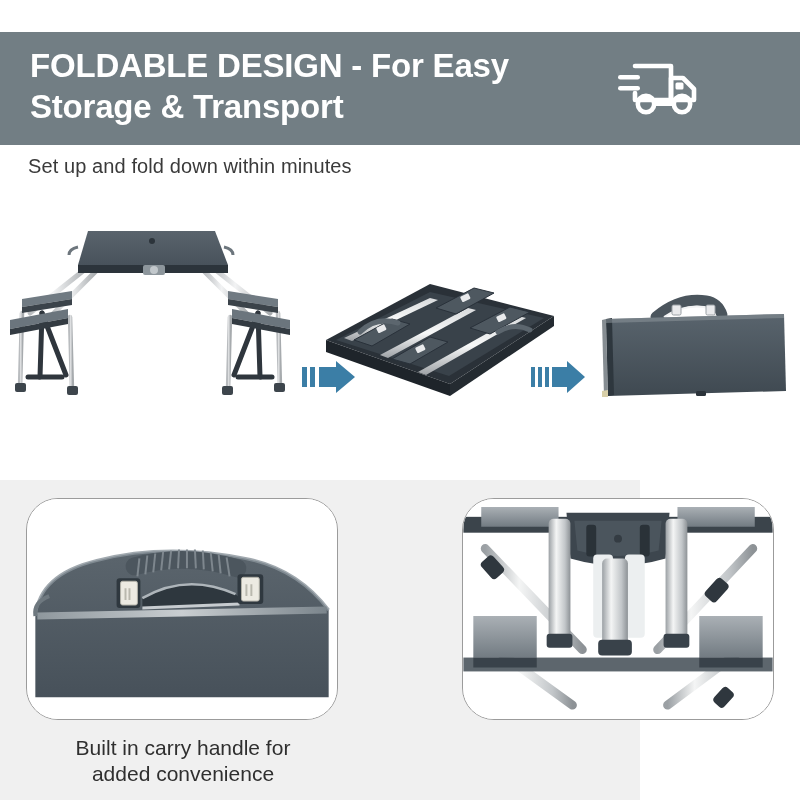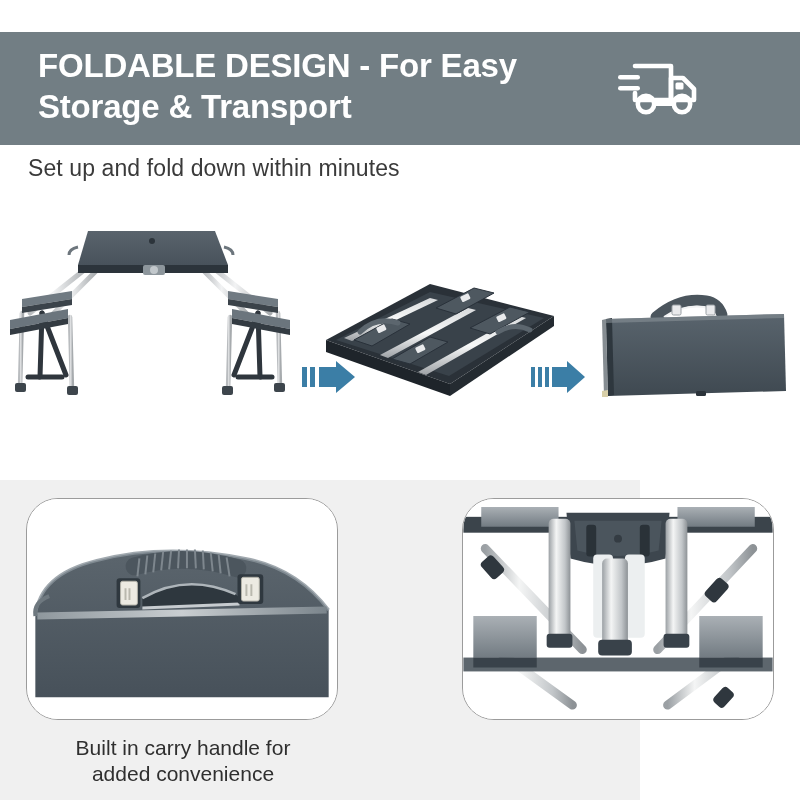--- a/index.html
+++ b/index.html
@@ -30,36 +30,36 @@
     padding: 0 38px 0 30px;
   }
   #header-title {
     color: #ffffff;
     font-size: 33px;
     font-weight: bold;
     line-height: 1.22;
     letter-spacing: -0.2px;
     max-width: 560px;
     white-space: pre-line;
-    margin: 8px;
+    margin: 0;
     transform: translateY(-2px);
   }
   #truck-icon {
     width: 86px;
     height: 62px;
     flex: none;
     margin-right: 58px;
   }
 
   
   #subtitle {
     position: absolute;
     left: 28px;
     top: 155px;
-    font-size: 23px;
+    font-size: 20px;
     color: #3a3a3a;
     letter-spacing: 0.1px;
   }
 
   
   #steps-row {
     position: absolute;
     left: 0;
     top: 205px;
     width: 800px;

